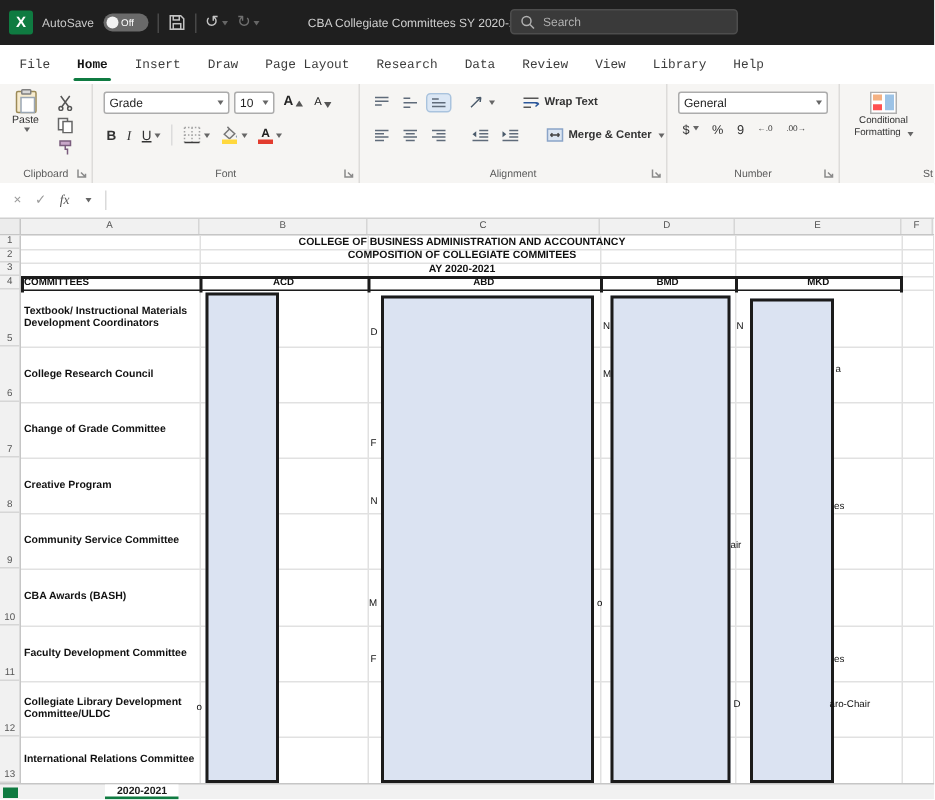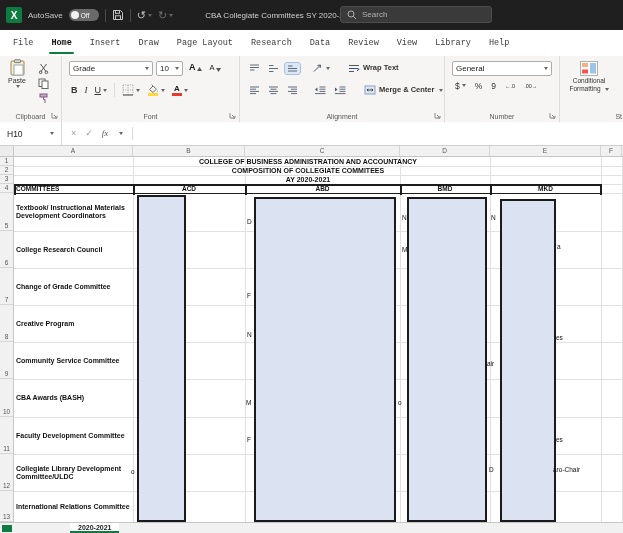--- a/index.html
+++ b/index.html
@@ -390,24 +390,20 @@
         </span>
       </div>
       <div class="bigbtn" style="left:58px;top:5px;width:54px">
         
       </div>
       <div class="glabel" style="text-align:right;padding-right:1px">St</div>
     </div>
   </div>
 
   <div class="formulabar">
-    <div class="namebox">
-      <span>H10</span>
-      <span class="car dark"></span>
-    </div>
     <div class="fbicons">
       <span>×</span>
       <span>✓</span>
       <span class="fx">fx</span>
       <span class="car dark"></span>
     </div>
     <div class="fxinput"></div>
   </div>
 
   <div class="grid">

